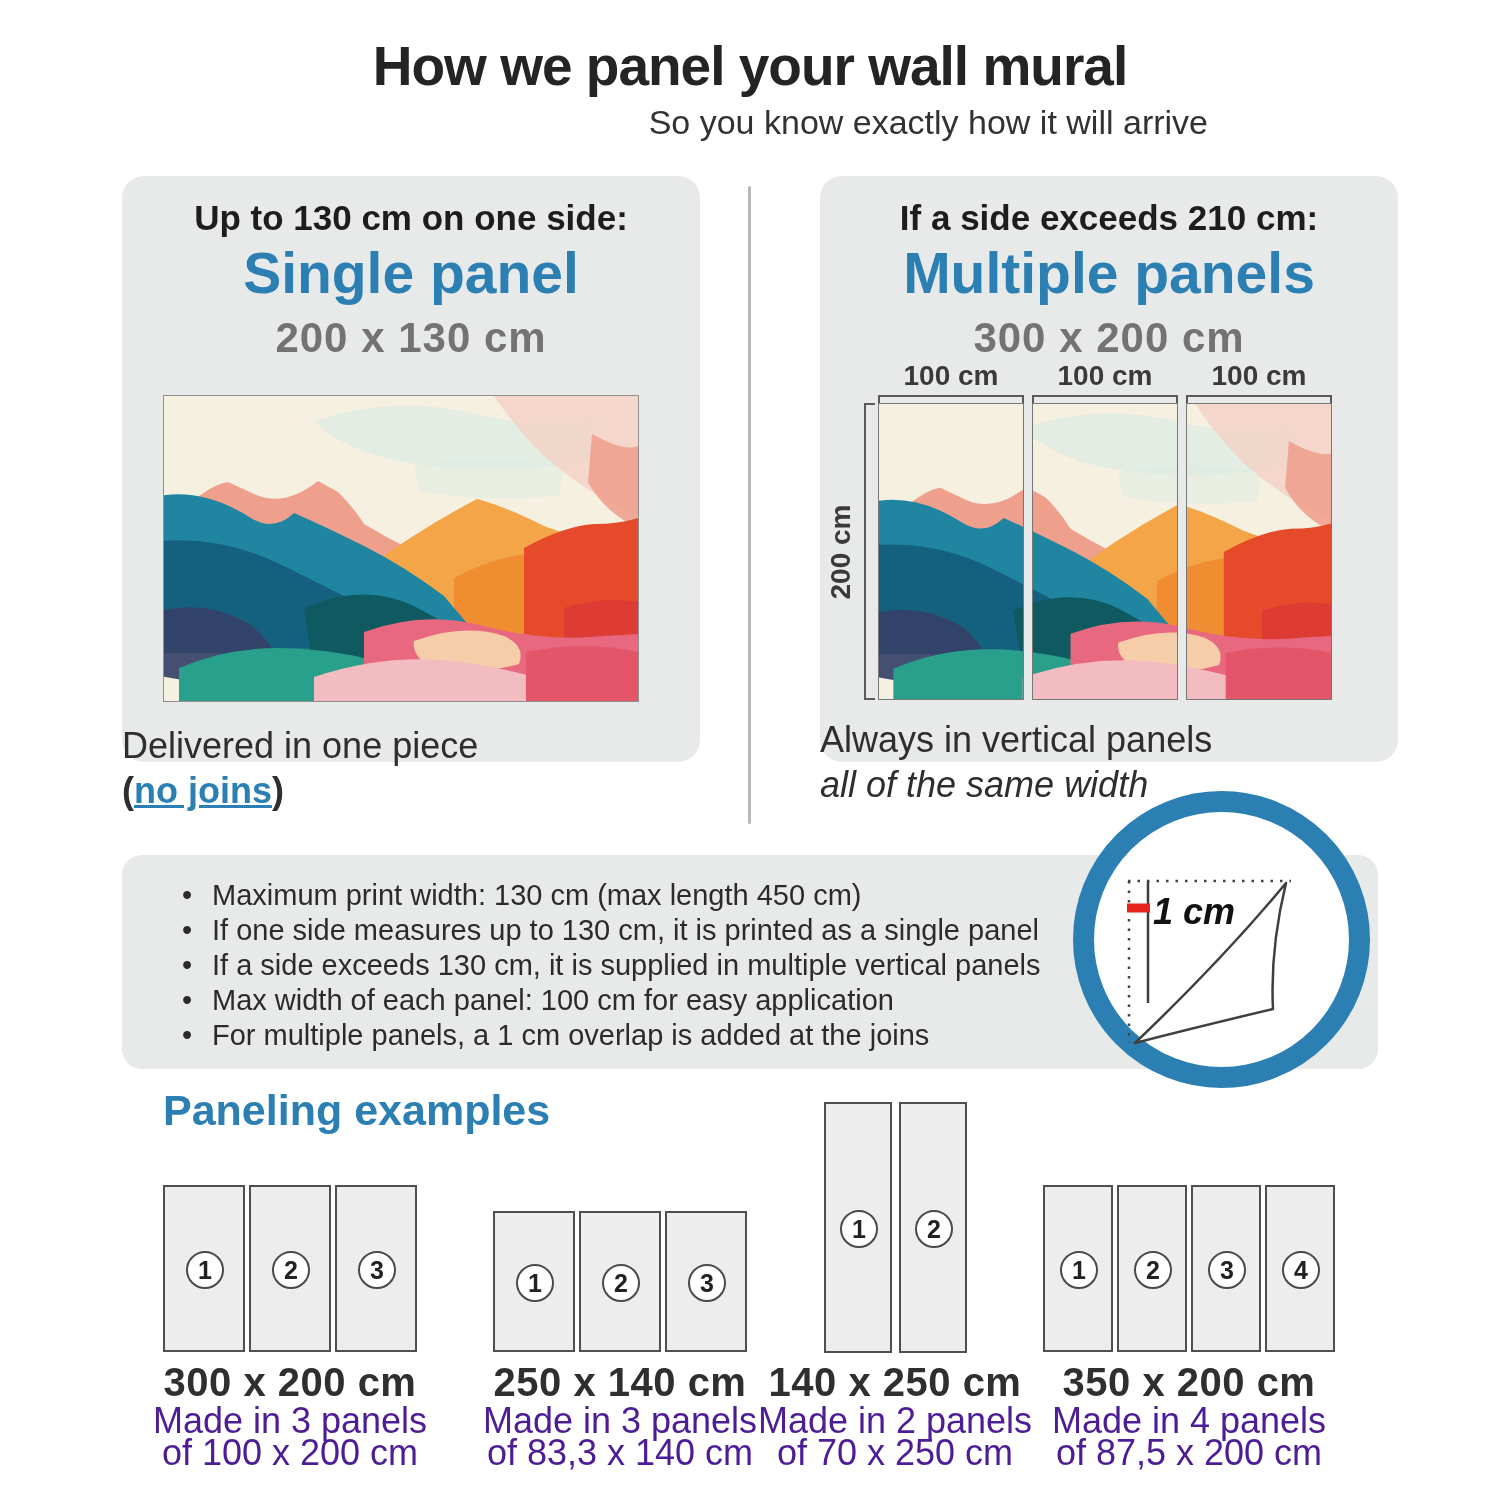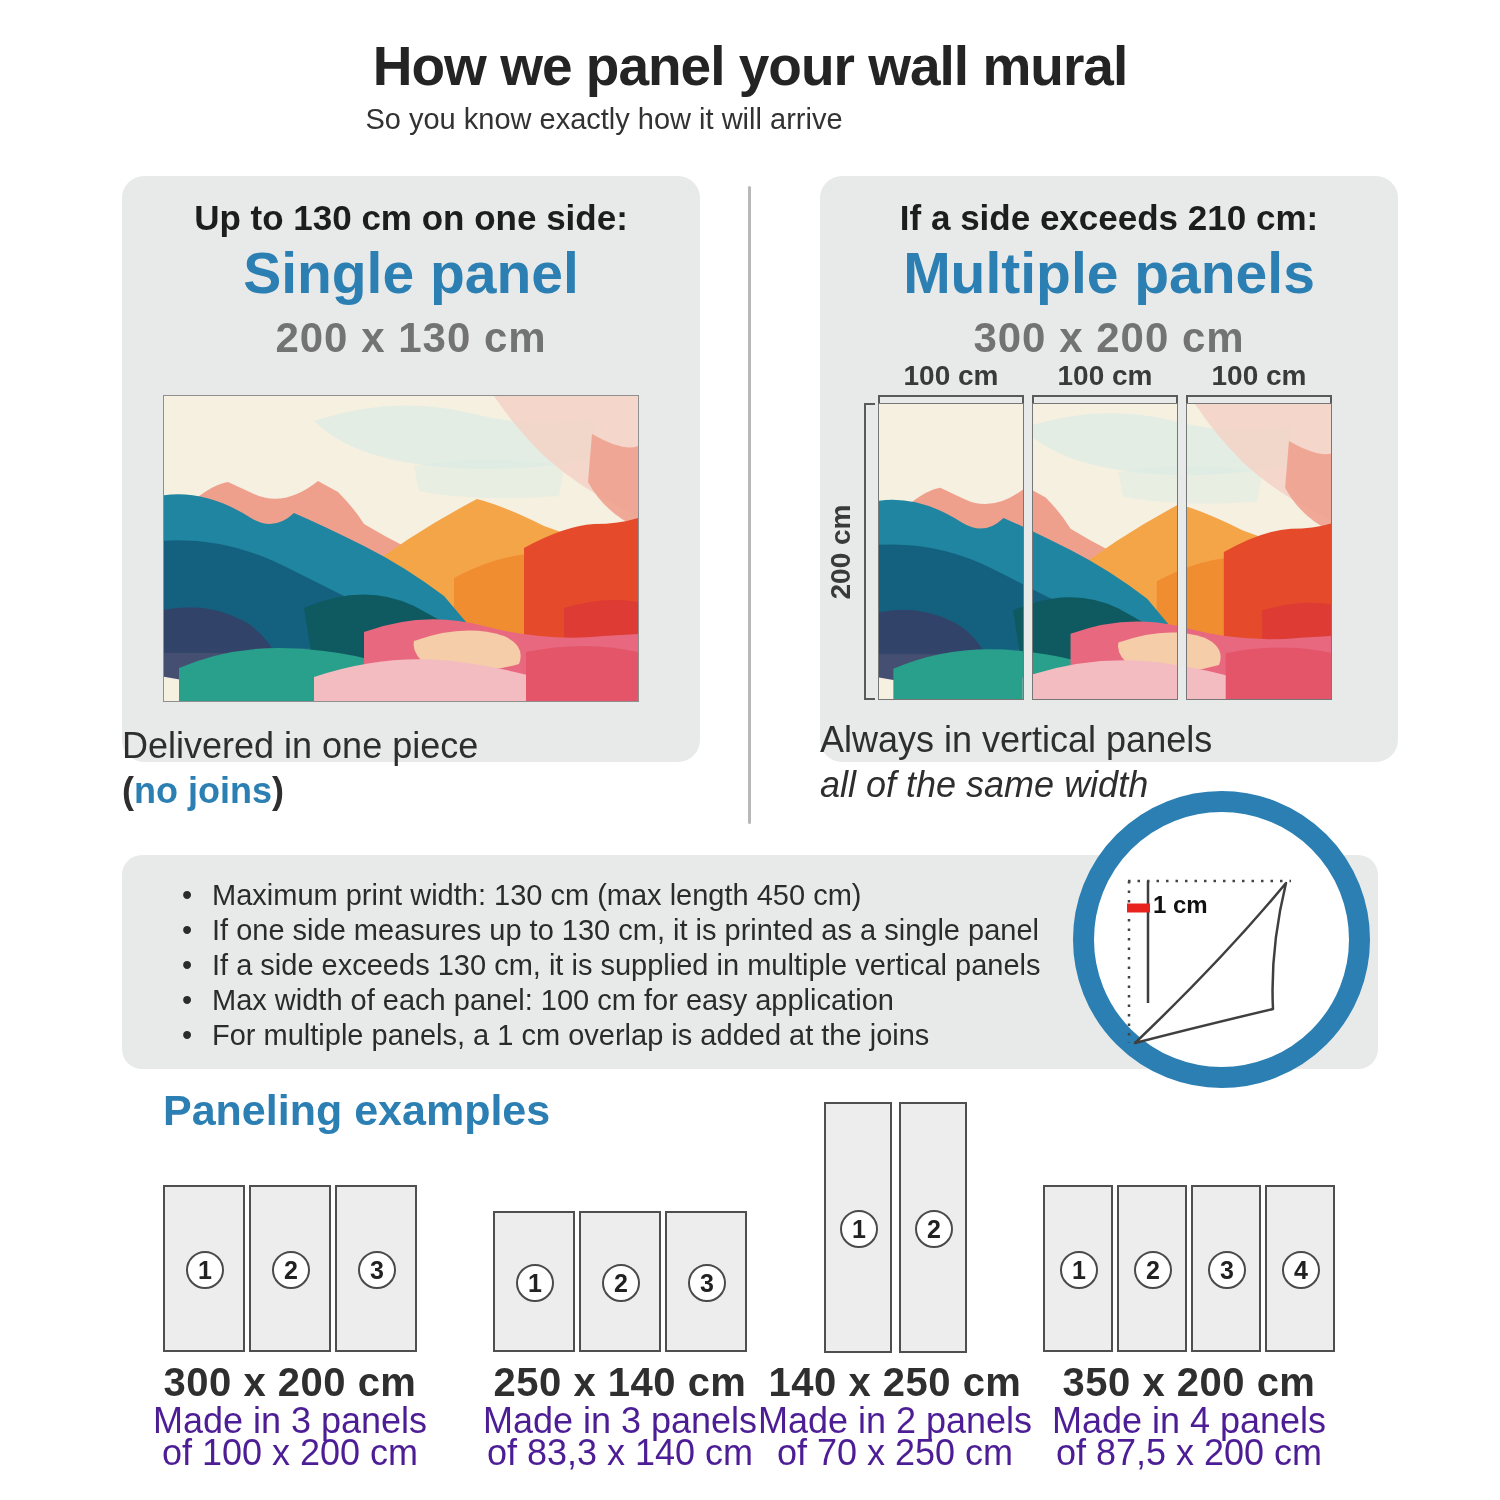--- a/index.html
+++ b/index.html
@@ -21,22 +21,22 @@
     overflow:hidden;
   }
   .abs{position:absolute;}
 
   
   .title{
     top:34px;left:0;width:1500px;text-align:center;
     font-size:55px;font-weight:800;letter-spacing:-1px;color:#242424;
   }
   .subtitle{
-    top:103px;left:0;width:1208px;text-align:center;
-    font-size:29px;font-weight:500;color:#323232;
+    top:103px;left:0;width:1208px;text-align:right;
+    font-size:34px;font-weight:500;color:#323232;
   }
 
   
   .card{
     top:176px;width:578px;height:586px;
     background:var(--card-bg);border-radius:22px;
   }
   .card-left{left:122px;}
   .card-right{left:820px;}
   .divider{
@@ -53,21 +53,21 @@
   .card-size{
     top:138px;left:0;width:100%;text-align:center;
     font-size:42px;font-weight:700;color:#737373;letter-spacing:1px;
   }
   .card-foot{
     left:0;width:100%;text-align:left;
     font-size:36px;font-weight:500;color:#2e2e2e;
   }
   .foot1-left{top:549px;}
   .foot2-left{top:594px;font-weight:700;}
-  .foot2-left .blue{color:var(--accent);}
+  .foot2-left .blue{color:var(--accent);text-decoration:underline;}
   .foot1-right{top:543px;}
   .foot2-right{top:588px;font-style:italic;}
 
   
   .artwork-frame{
     left:41px;top:219px;width:476px;height:307px;
     border:1px solid #8f8f8f;background:#f6f0e1;
   }
   .artwork-frame svg{display:block;width:474px;height:305px;}
 
@@ -119,21 +119,21 @@
   }
 
   
   .overlap-circle{
     left:1073px;top:791px;width:297px;height:297px;
     border:21px solid var(--accent);border-radius:50%;background:#ffffff;
   }
   .overlap-circle svg{position:absolute;left:-21px;top:-21px;}
   .overlap-label{
     position:absolute;left:59px;top:79px;
-    font-size:24px;font-weight:800;color:#111111;
+    font-size:36px;font-weight:800;color:#111111;font-style:italic;
   }
 
   
   .examples-heading{
     left:163px;top:1086px;font-size:43px;font-weight:800;color:var(--accent);
   }
   .ex-panel{
     background:var(--panel-fill);border:2px solid #4f4f4f;
   }
   .num-badge{

